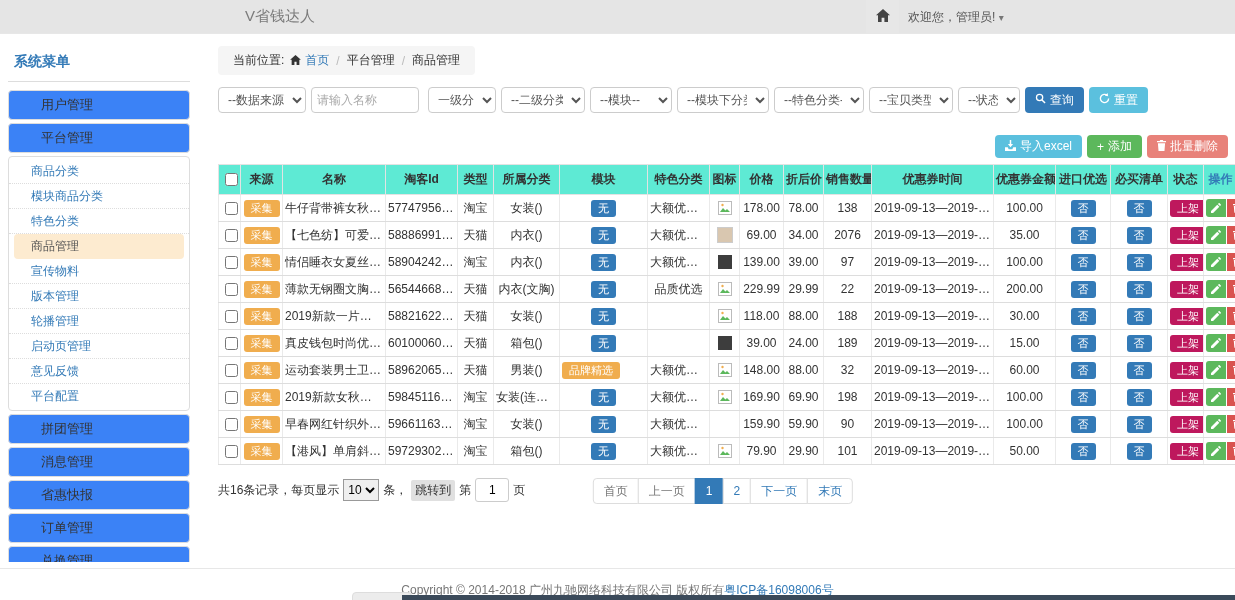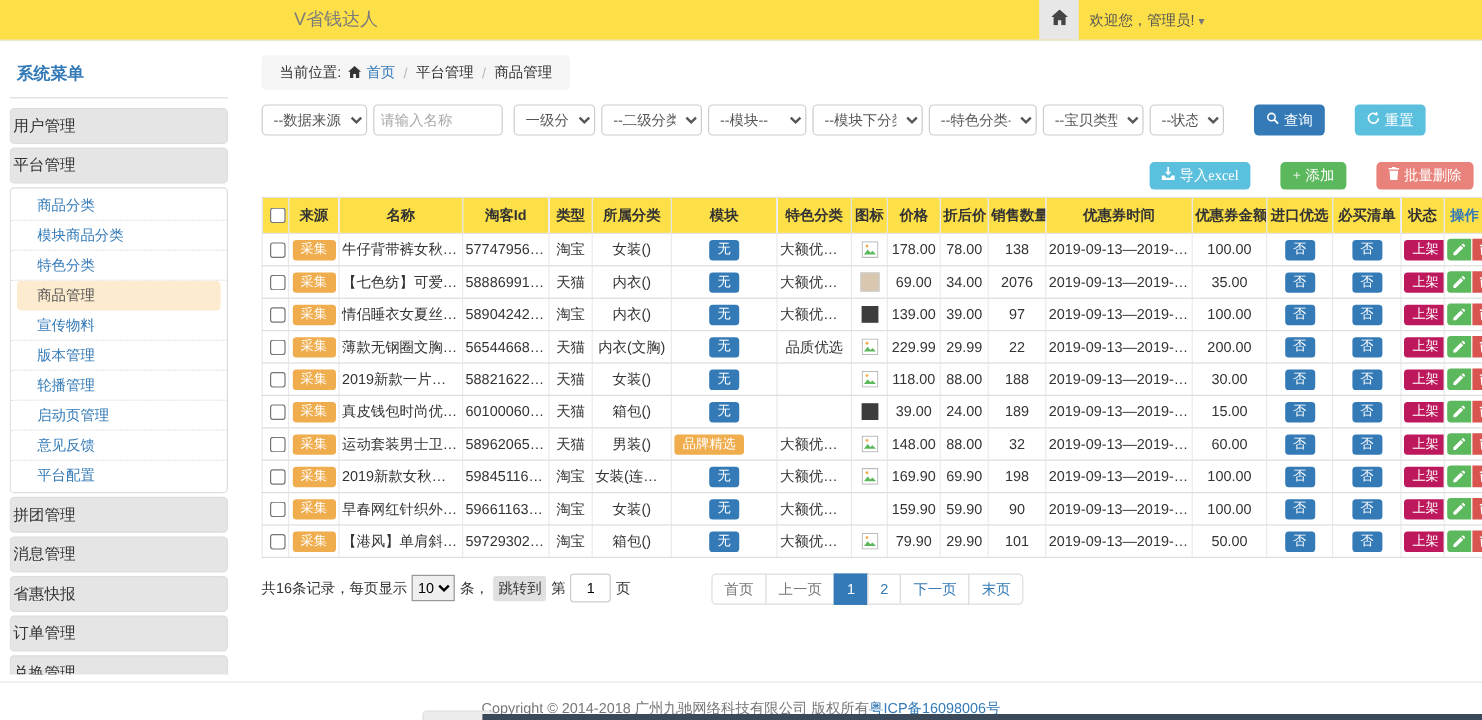--- a/index.html
+++ b/index.html
@@ -1,52 +1,52 @@
 <!DOCTYPE html>
 <html><head>
 <meta charset="utf-8">
 <style>
   html,body{margin:0;padding:0;}
   body{
     width:1235px;height:600px;overflow:hidden;position:relative;
     background:#fff;font-family:"Liberation Sans","DejaVu Sans",sans-serif;color:#333;
   }
   
-  .topbar{position:absolute;top:0;left:0;right:0;height:33px;background:#fde047;border-bottom:1px solid #e7e7e7;}
+  .topbar{position:absolute;top:0;left:0;right:0;height:33px;background:#e5e5e5;border-bottom:1px solid #e7e7e7;}
   .brand{position:absolute;left:245px;top:7px;font-size:15px;color:#7b7b7b;}
   .home-box{position:absolute;left:866px;top:0;width:33px;height:33px;background:#e7e7e7;display:flex;align-items:center;justify-content:center;cursor:pointer;}
   .welcome{position:absolute;left:908px;top:9px;font-size:12px;color:#555;cursor:pointer;}
   .welcome .caret{color:#777;font-size:10px;}
   
   .sidebar{position:absolute;left:8px;top:49px;width:182px;height:513px;overflow:hidden;}
   .side-title{color:#337ab7;font-weight:bold;font-size:14px;padding:4px 6px 10px;border-bottom:1px solid #ddd;margin-bottom:8px;}
-  .menu-group{background:#e5e5e5;border:1px solid #ddd;border-radius:4px;padding:6px 2px;font-size:13px;color:#333;margin-bottom:3px;cursor:pointer;line-height:16px;}
+  .menu-group{background:#3b82f6;border:1px solid #ddd;border-radius:4px;padding:6px 32px;font-size:13px;color:#333;margin-bottom:3px;cursor:pointer;line-height:16px;}
   .submenu{border:1px solid #ddd;border-radius:4px;background:#fff;margin-bottom:3px;padding:2px 0;}
   .submenu-item{padding:5px 22px;font-size:12px;color:#337ab7;border-bottom:1px dotted #ddd;cursor:pointer;line-height:14px;}
   .submenu-item:last-child{border-bottom:none;}
   .submenu-item.active{background:#fdebd0;border-radius:4px;margin:0 5px;padding:5px 17px;color:#555;border-bottom-color:transparent;}
   
   .content{position:absolute;left:218px;top:46px;width:1010px;}
   .breadcrumb{display:inline-flex;align-items:center;background:#f5f5f5;border-radius:4px;padding:6px 15px;font-size:12px;color:#333;}
   .breadcrumb .crumb-home{color:#337ab7;margin-left:4px;cursor:pointer;}
   .breadcrumb .sep{color:#bbb;padding:0 7px;}
   .breadcrumb svg{margin-left:6px;}
   .filters{display:flex;align-items:center;gap:5px;margin-top:12px;}
   select.filter,input.filter{height:26px;border:1px solid #ccc;border-radius:4px;font-size:12px;color:#555;background:#fff;padding:0 5px;font-family:inherit;box-sizing:border-box;}
   input.filter::placeholder{color:#aaa;}
-  .btn{display:inline-flex;align-items:center;gap:4px;border:none;border-radius:4px;color:#fff;font-size:12px;padding:0 10px;height:26px;cursor:pointer;font-family:Liberation Serif, serif;margin-left:20px;}
+  .btn{display:inline-flex;align-items:center;gap:4px;border:none;border-radius:4px;color:#fff;font-size:12px;padding:0 10px;height:26px;cursor:pointer;font-family:Liberation Sans, sans-serif;}
   .btn-primary{background:#337ab7;}
   .btn-info{background:#5bc0de;}
   .btn-success{background:#5cb85c;}
   .btn-danger-soft{background:#e8827a;}
   .actions{display:flex;justify-content:flex-end;gap:5px;margin-top:22px;align-items:center;}
   .actions .btn{height:23px;font-size:12px;}
   
   table{width:100%;border-collapse:collapse;margin-top:6px;font-size:12px;color:#333;table-layout:fixed;}
-  th{border:1px solid #e3e3e3;padding:5px 2px;font-weight:bold;text-align:center;background:#fde047;overflow:hidden;white-space:nowrap;}
+  th{border:1px solid #e3e3e3;padding:5px 2px;font-weight:bold;text-align:center;background:#5eead4;overflow:hidden;white-space:nowrap;}
   th.op-col{color:#337ab7;}
   td{border:1px solid #eaeaea;border-bottom:1px solid #ddd;padding:3px 2px;text-align:center;height:20px;overflow:hidden;white-space:nowrap;text-overflow:ellipsis;}
   .badge{display:inline-block;border-radius:3px;color:#fff;padding:2px 7px;font-size:11px;line-height:13px;}
   .badge-orange{background:#f0ad4e;}
   .badge-blue{background:#337ab7;cursor:pointer;}
   .badge-green{background:#be185d;cursor:pointer;}
   .module-text{margin-left:3px;}
   .thumb{display:inline-block;width:14px;height:14px;vertical-align:middle;}
   .thumb-beige{background:#d9c7b0;border:1px solid #ccc;}
   .thumb-dark{background:#3d3d3d;}

